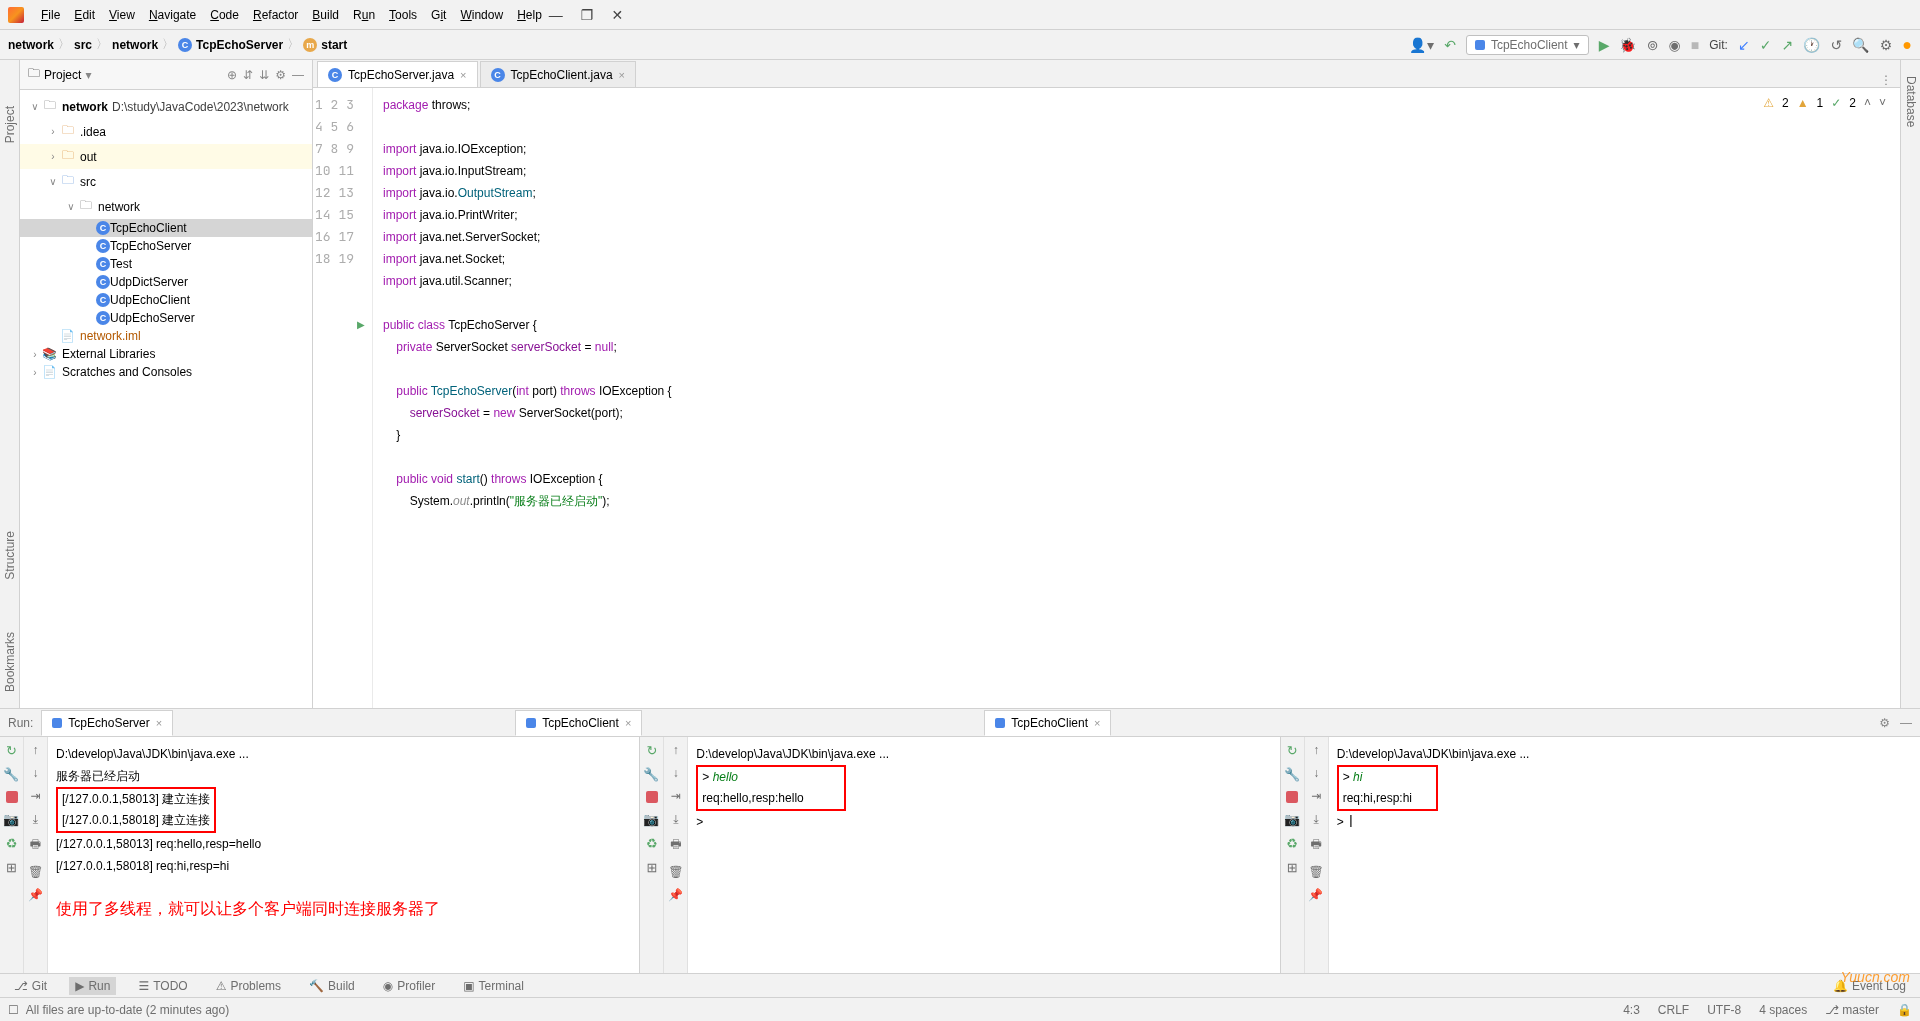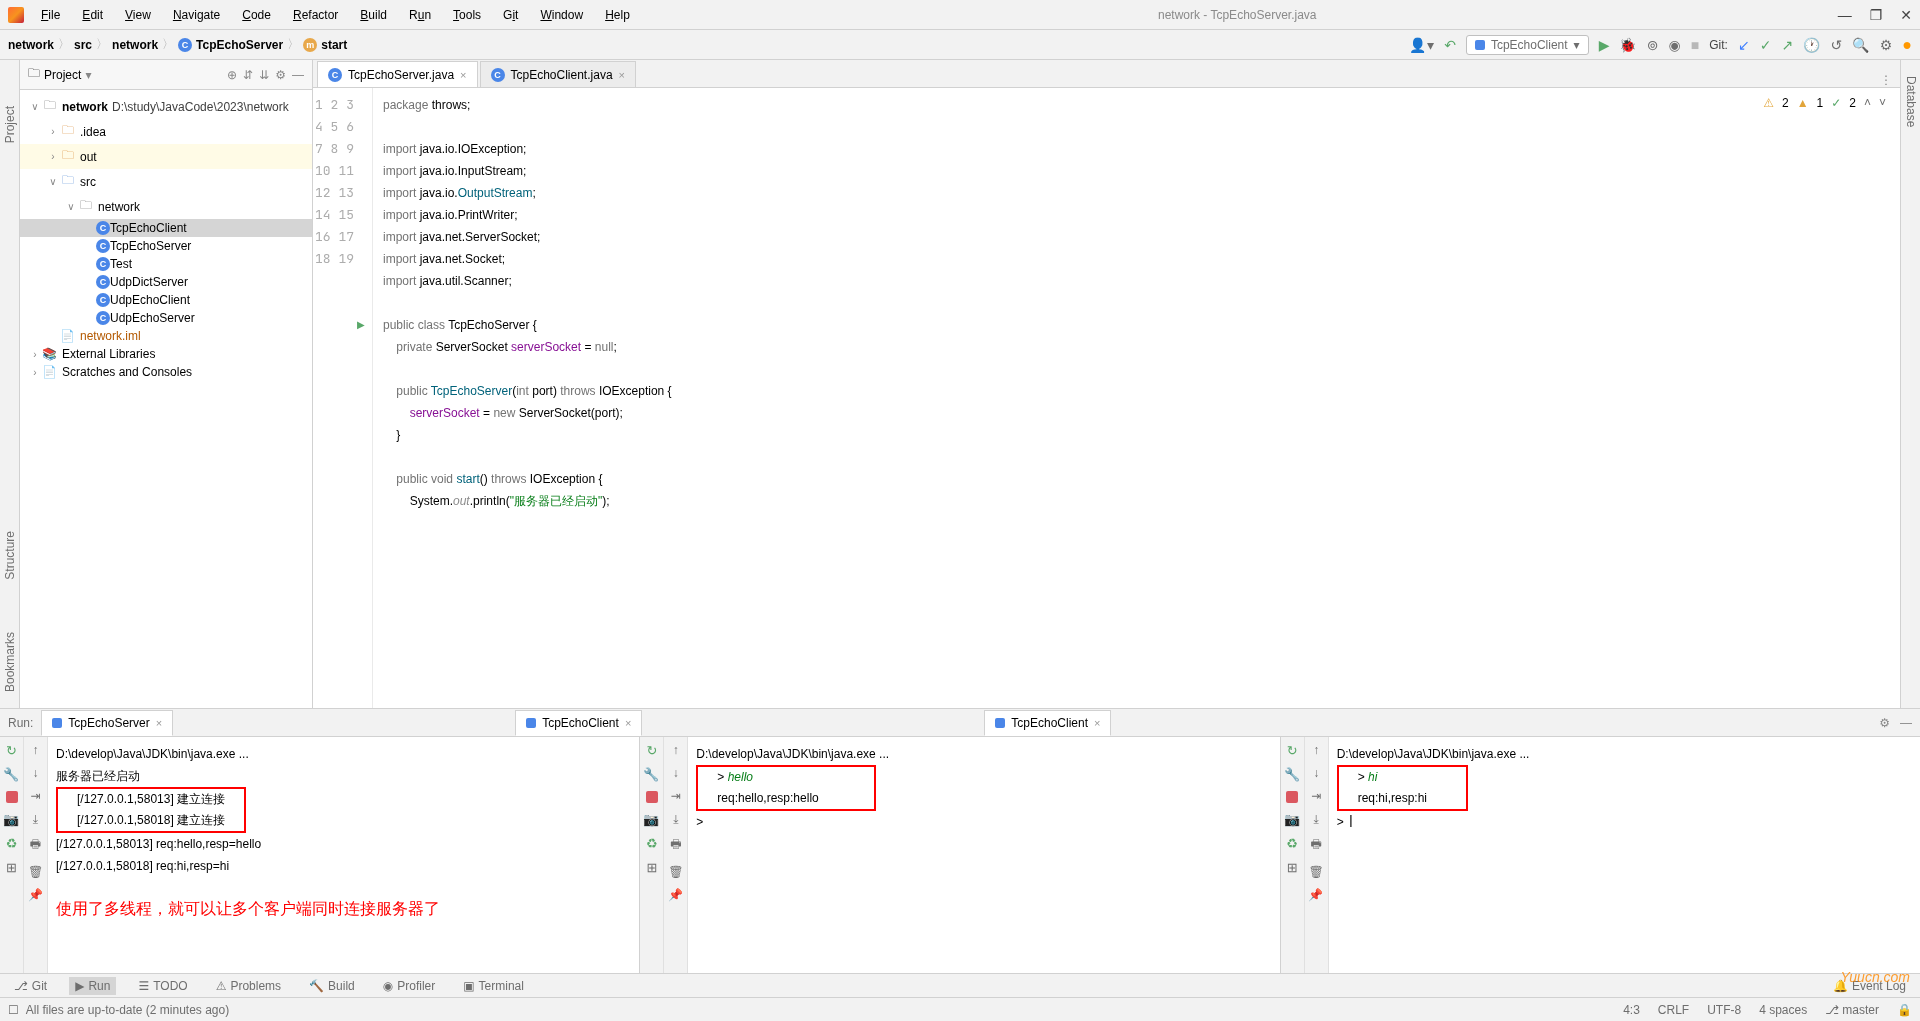--- a/index.html
+++ b/index.html
@@ -1,19 +1,19 @@
 <!DOCTYPE html>
 <html><head>
 <meta charset="utf-8">
 <style>
 * { margin: 0; padding: 0; box-sizing: border-box; font-family: "Segoe UI", Arial, sans-serif; font-size: 12px; }
 body { background: #f2f2f2; width: 1920px; height: 1021px; overflow: hidden; display: flex; flex-direction: column; }
 .title-bar { height: 30px; display: flex; align-items: center; padding: 0 8px; background: #f2f2f2; border-bottom: 1px solid #d1d1d1; }
 .title-bar .logo { width: 16px; height: 16px; background: linear-gradient(135deg,#ff6b35,#f7931e,#c41e3a); border-radius: 2px; margin-right: 10px; }
-.menu-bar { display: flex; gap: 8px; }
+.menu-bar { display: flex; gap: 0; }
 .menu-item { padding: 4px 7px; cursor: pointer; }
 .menu-item u { text-decoration: underline; }
 .win-title { flex: 1; text-align: center; color: #8a8a8a; }
 .win-ctrls { display: flex; gap: 18px; color: #444; }
 .win-ctrls span { cursor: pointer; font-size: 14px; }
 .nav-bar { height: 30px; display: flex; align-items: center; background: #f2f2f2; border-bottom: 1px solid #d1d1d1; padding: 0 8px; }
 .breadcrumb { display: flex; align-items: center; gap: 4px; font-weight: bold; }
 .breadcrumb .sep { color: #aaa; font-weight: normal; }
 .breadcrumb .class-ic { width: 14px; height: 14px; border-radius: 50%; background: #4a86e8; color: white; font-size: 9px; display: inline-flex; align-items: center; justify-content: center; font-weight: bold; }
 .breadcrumb .method-ic { width: 14px; height: 14px; border-radius: 50%; background: #e8a84a; color: white; font-size: 9px; display: inline-flex; align-items: center; justify-content: center; font-weight: bold; }
@@ -50,21 +50,21 @@
 .editor-tabs { height: 28px; display: flex; align-items: flex-end; background: #f2f2f2; border-bottom: 1px solid #d1d1d1; padding-left: 4px; }
 .ed-tab { height: 26px; padding: 0 10px; display: flex; align-items: center; gap: 6px; background: #ececec; border: 1px solid #d1d1d1; border-bottom: none; margin-right: 2px; cursor: pointer; }
 .ed-tab.active { background: #fff; }
 .ed-tab .close { color: #999; font-size: 11px; }
 .ed-tab .java-ic { width: 14px; height: 14px; border-radius: 50%; background: #4a86e8; color: white; font-size: 9px; display: inline-flex; align-items: center; justify-content: center; font-weight: bold; }
 .ed-tools { margin-left: auto; padding: 0 8px; color: #888; cursor: pointer; }
 .editor-body { flex: 1; display: flex; overflow: hidden; position: relative; }
 .gutter { width: 60px; background: #fff; text-align: right; padding: 6px 18px 6px 0; color: #adadad; font-family: "JetBrains Mono", Consolas, monospace; font-size: 13px; line-height: 22px; border-right: 1px solid #eaeaea; position: relative; }
 .gutter .run-mark { position: absolute; left: 44px; color: #59a869; font-size: 10px; }
 .code { flex: 1; padding: 6px 10px; font-family: "JetBrains Mono", Consolas, monospace; font-size: 13px; line-height: 22px; white-space: pre; }
-.kw { color: #737373; }
+.kw { color: #a21caf; }
 .str { color: #067d17; }
 .fld { color: #871094; }
 .mtd { color: #00627a; }
 .gry { color: #8c8c8c; font-style: italic; }
 .warn-bar { position: absolute; top: 6px; right: 10px; display: flex; align-items: center; gap: 8px; background: #fff; padding: 2px 4px; }
 .warn-bar .y { color: #e2a53a; }
 .warn-bar .g { color: #59a869; }
 .warn-bar .arr { color: #6e6e6e; cursor: pointer; }
 .right-gutter { width: 20px; background: #f2f2f2; border-left: 1px solid #d1d1d1; display: flex; flex-direction: column; align-items: center; padding-top: 10px; gap: 30px; }
 .right-gutter .vlabel { writing-mode: vertical-rl; color: #6e6e6e; cursor: pointer; padding: 6px 2px; }
@@ -78,21 +78,21 @@
 .run-tools-right span { cursor: pointer; }
 .run-body { flex: 1; display: flex; background: #fff; }
 .run-console { flex: 1; display: flex; border-right: 1px solid #d1d1d1; }
 .run-side { width: 24px; background: #f2f2f2; display: flex; flex-direction: column; align-items: center; padding-top: 6px; gap: 9px; color: #6e6e6e; border-right: 1px solid #e0e0e0; }
 .run-side span { cursor: pointer; font-size: 13px; }
 .run-side .stop-red { width: 12px; height: 12px; background: #db5860; border-radius: 2px; }
 .run-side .green-r { color: #59a869; }
 .run-side2 { width: 24px; background: #f2f2f2; display: flex; flex-direction: column; align-items: center; padding-top: 6px; gap: 9px; color: #6e6e6e; border-right: 1px solid #e0e0e0; }
 .run-side2 span { cursor: pointer; font-size: 12px; }
 .con-out { flex: 1; padding: 6px 8px; font-family: "JetBrains Mono", Consolas, monospace; font-size: 13px; line-height: 21px; white-space: pre; overflow: hidden;}
-.red-box { border: 2px solid #ff0000; display: inline-block; padding: 0 19px; }
+.red-box { border: 2px solid #ff0000; display: inline-block; padding: 0 4px; }
 .red-text { color: #ff0000; font-size: 16px; font-family: "Microsoft YaHei", sans-serif; }
 .italic-green { color: #067d17; font-style: italic; }
 .bottom-bar { height: 24px; display: flex; align-items: center; background: #f2f2f2; border-top: 1px solid #d1d1d1; padding: 0 8px; gap: 16px; }
 .bottom-bar .btab { display: flex; align-items: center; gap: 4px; color: #6e6e6e; cursor: pointer; padding: 2px 6px; }
 .bottom-bar .btab.active { background: #d5d5d5; }
 .bottom-bar .right { margin-left: auto; display: flex; align-items: center; gap: 6px; }
 .status-bar { height: 24px; display: flex; align-items: center; background: #f2f2f2; border-top: 1px solid #d1d1d1; padding: 0 8px; color: #6e6e6e; }
 .status-bar .right { margin-left: auto; display: flex; gap: 18px; align-items: center; }
 .watermark { position: absolute; bottom: 36px; right: 10px; color: #ff8800; font-style: italic; font-size: 14px; opacity: 0.8; }
 </style>
@@ -108,21 +108,20 @@
     <span class="menu-item"><u>N</u>avigate</span>
     <span class="menu-item"><u>C</u>ode</span>
     <span class="menu-item"><u>R</u>efactor</span>
     <span class="menu-item"><u>B</u>uild</span>
     <span class="menu-item">R<u>u</u>n</span>
     <span class="menu-item"><u>T</u>ools</span>
     <span class="menu-item">G<u>i</u>t</span>
     <span class="menu-item"><u>W</u>indow</span>
     <span class="menu-item"><u>H</u>elp</span>
   </div>
-  <span class="win-title">network - TcpEchoServer.java</span>
   <div class="win-ctrls">
     <span>—</span>
     <span>❐</span>
     <span>✕</span>
   </div>
 </div>
 
 <div class="nav-bar">
   <div class="breadcrumb">
     <span>network</span>

